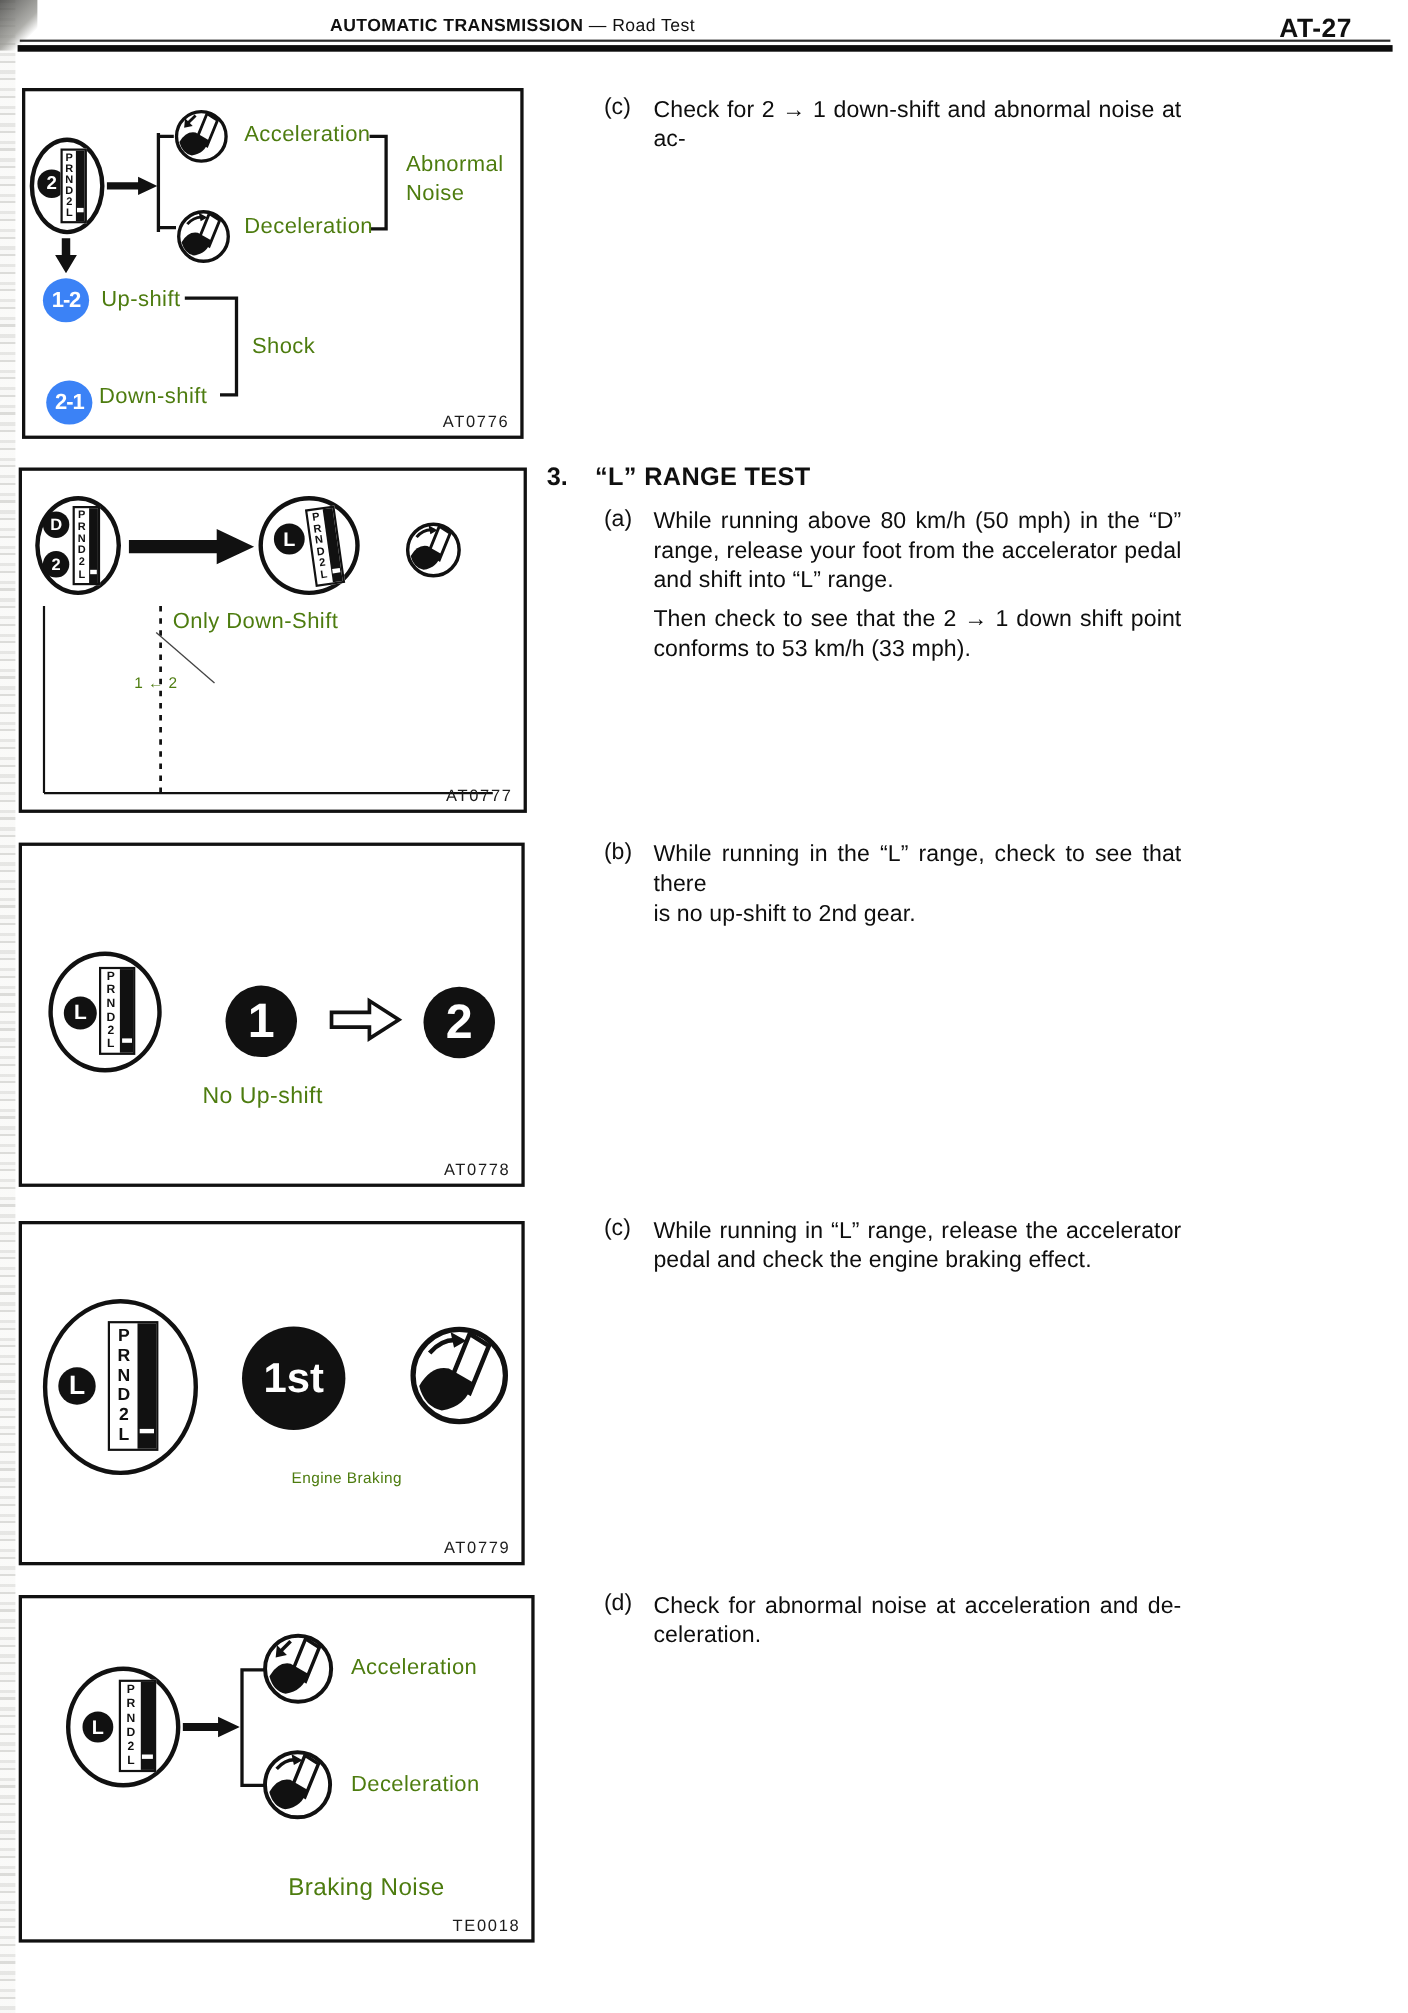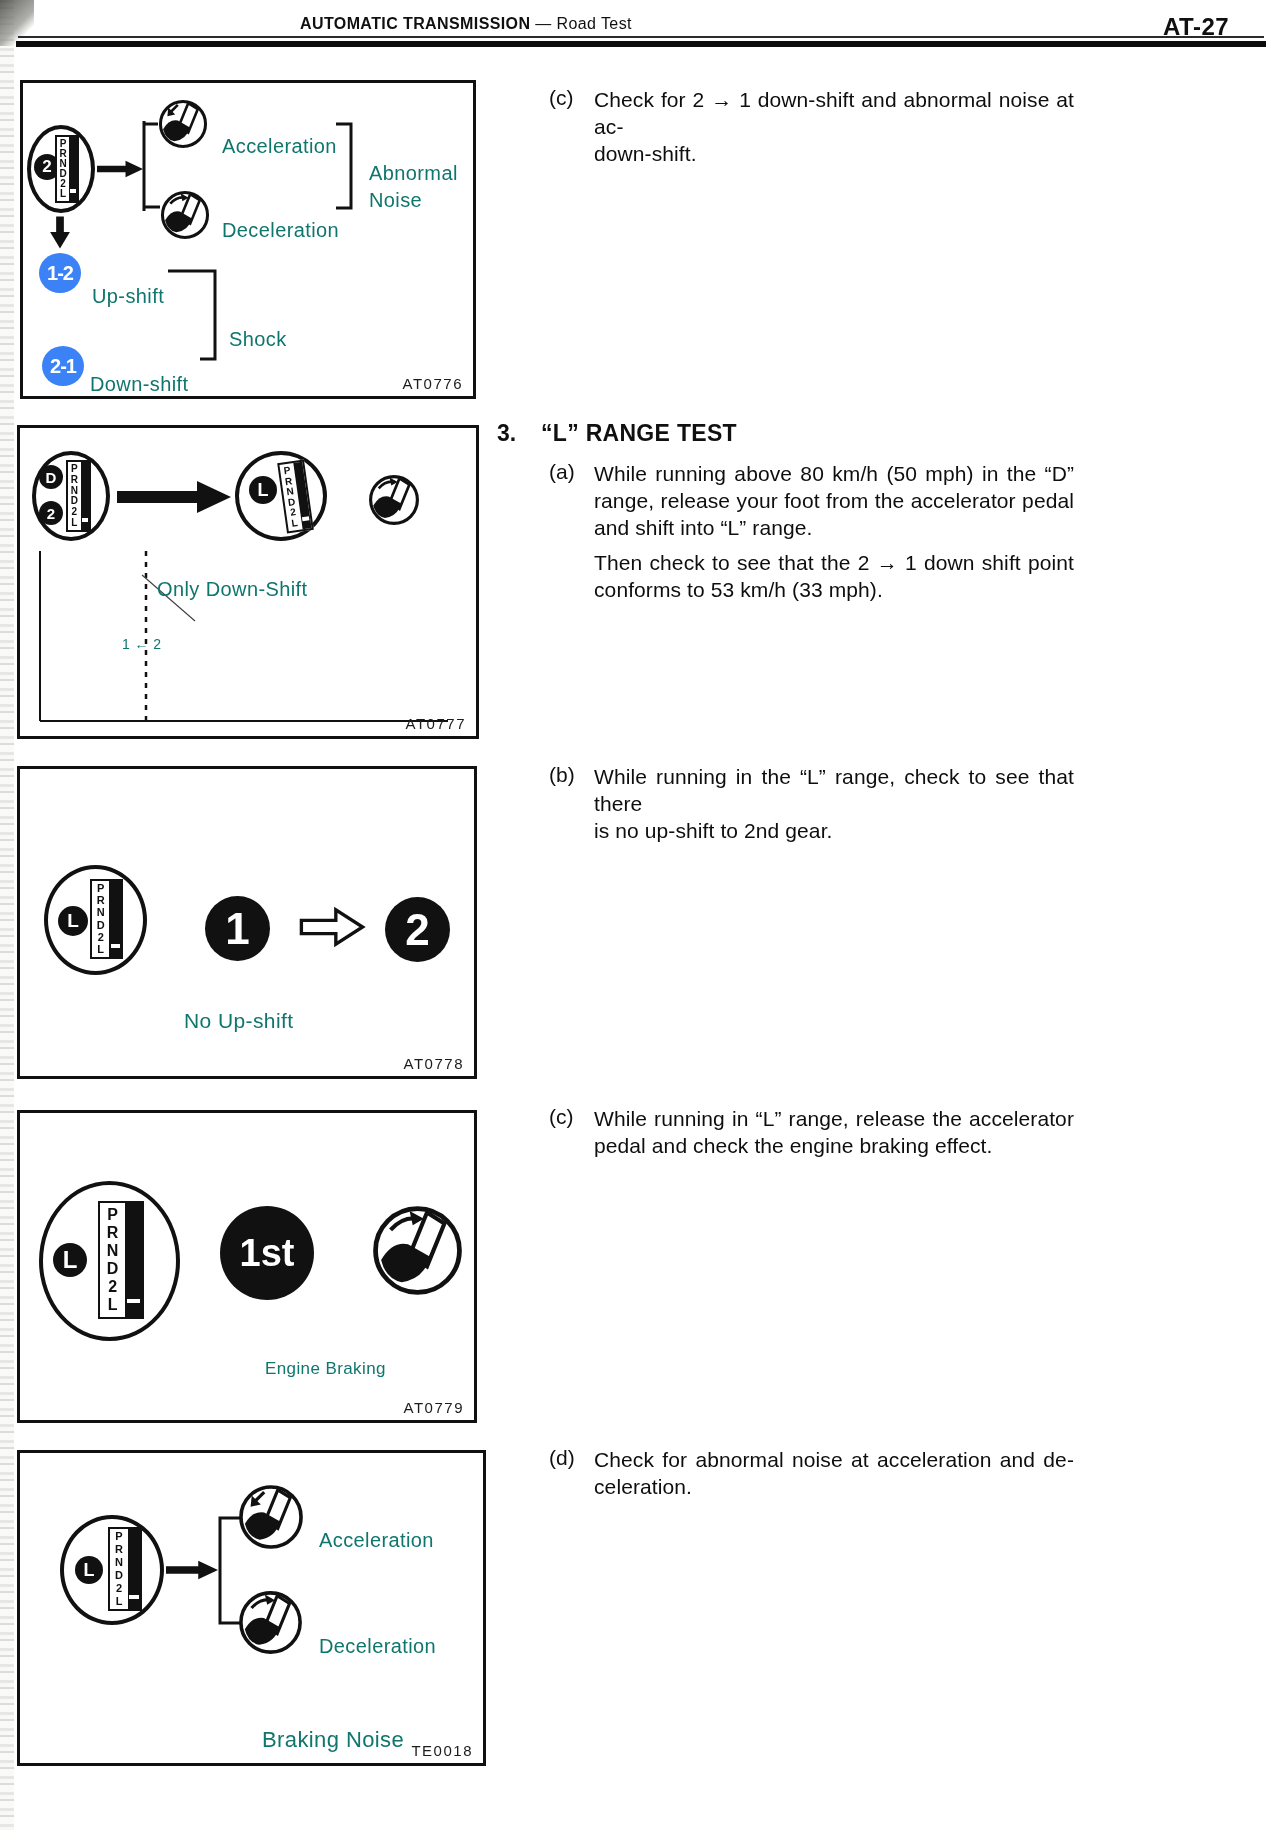--- a/index.html
+++ b/index.html
@@ -37,21 +37,21 @@
   .gate-notch{position:absolute;left:12%;right:12%;bottom:12%;height:4px;background:#fff;}
   .g-sm .gate-letters{font-size:10px;}
   .g-md .gate-letters{font-size:11px;}
   .g-lg .gate-letters{font-size:16px;padding:4px 0;}
 
   .pill{position:absolute;background:#3b82f6;color:#fff;border-radius:50%;display:flex;align-items:center;
         justify-content:center;font-weight:bold;font-size:20px;letter-spacing:-1px;}
   .numcircle{position:absolute;background:#111;color:#fff;border-radius:50%;display:flex;align-items:center;
         justify-content:center;font-weight:bold;}
 
-  .flabel{position:absolute;font-size:20px;letter-spacing:.4px;white-space:nowrap;color:#0f766e;margin-top:24px;}
+  .flabel{position:absolute;font-size:20px;letter-spacing:.4px;white-space:nowrap;color:#4d7c0f;}
   .svgabs{position:absolute;}
 
   
   .item-label{position:absolute;font-size:21px;color:#101010;}
   .tblock{position:absolute;width:480px;font-size:21px;line-height:27px;letter-spacing:.1px;color:#0e0e0e;}
   .tblock .j{text-align:justify;text-align-last:justify;}
   .sec-num{position:absolute;font-size:23px;font-weight:bold;}
   .sec-title{position:absolute;font-size:23px;font-weight:bold;letter-spacing:.3px;}
 </style>
 </head>
@@ -240,21 +240,21 @@
     <div class="numcircle" style="left:200px;top:93px;width:94px;height:94px;font-size:38px;">1st</div>
 
     <svg class="svgabs" style="left:350px;top:90px;" width="95" height="95" viewBox="0 0 60 60">
       <circle cx="30" cy="30" r="26.5" fill="#fff" stroke="#111" stroke-width="3"></circle>
       <polygon points="36,6 47,13 36,40 25,33" fill="#fff" stroke="#111" stroke-width="2.6"></polygon>
       <path d="M7,36 Q14,24 24,26 L38,34 Q34,48 20,50 Q10,48 7,36 Z" fill="#111"></path>
       <path d="M13,17 Q21,8 31,10" stroke="#111" stroke-width="2.6" fill="none"></path>
       <polygon points="34,10 25,5 27,14" fill="#111"></polygon>
     </svg>
 
-    <div class="flabel" style="left:245px;top:222px;font-size:17px;">Engine Braking</div>
+    <div class="flabel" style="left:245px;top:222px;font-size:14px;">Engine Braking</div>
     <div class="figcode">AT0779</div>
   </div>
 
   <div class="figbox" style="left:17px;top:1450px;width:463px;height:310px;">
     <svg class="fig-lines" viewBox="0 0 463 310">
       <path d="M223,65 H200 V170 H223" stroke="#111" stroke-width="3" fill="none"></path>
     </svg>
 
     <div class="scircle" style="left:40px;top:62px;width:104px;height:110px;"></div>
     <div class="badge" style="left:55px;top:103px;width:28px;height:28px;font-size:18px;">L</div>
@@ -294,21 +294,20 @@
     </svg>
     <div class="flabel" style="left:299px;top:158px;">Deceleration</div>
 
     <div class="flabel" style="left:242px;top:250px;font-size:22px;">Braking Noise</div>
     <div class="figcode">TE0018</div>
   </div>
 
   <div class="item-label" style="left:549px;top:86px;">(c)</div>
   <div class="tblock" style="left:594px;top:86px;">
     <div class="j">Check for 2 → 1 down-shift and abnormal noise at ac-</div>
-    <div>down-shift.</div>
   </div>
 
   <div class="sec-num" style="left:497px;top:420px;">3.</div>
   <div class="sec-title" style="left:541px;top:420px;">“L” RANGE TEST</div>
 
   <div class="item-label" style="left:549px;top:460px;">(a)</div>
   <div class="tblock" style="left:594px;top:460px;">
     <div class="j">While running above 80 km/h (50 mph) in the “D”</div>
     <div class="j">range, release your foot from the accelerator pedal</div>
     <div>and shift into “L” range.</div>

